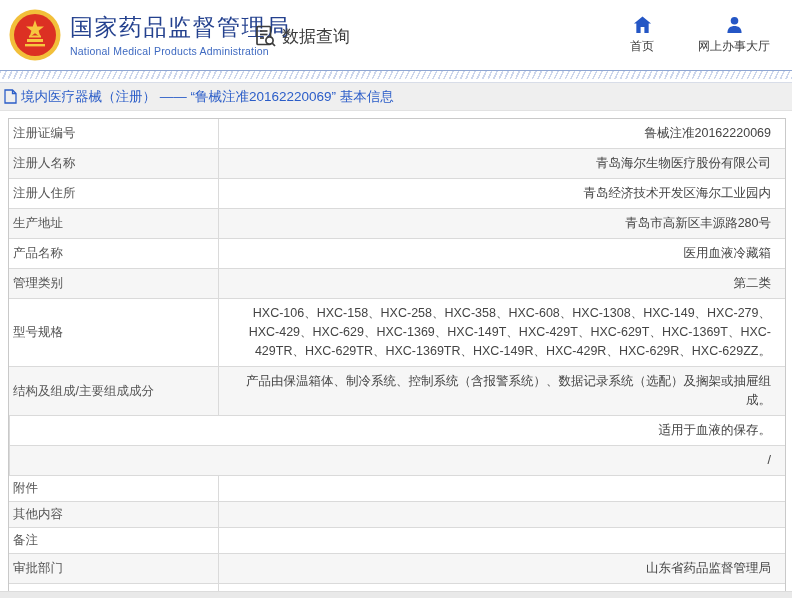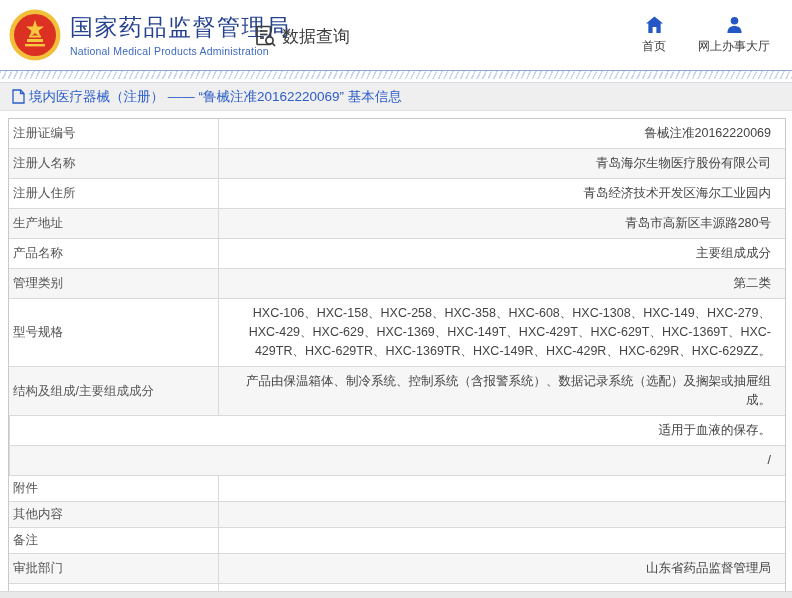--- a/index.html
+++ b/index.html
@@ -16,39 +16,39 @@
   .brand { position: absolute; left: 9px; top: 9px; display: flex; align-items: center; cursor: pointer; }
   .emblem { width: 52px; height: 52px; flex: 0 0 52px; }
   .org-block { margin-left: 9px; }
   .org-cn { color: #24418e; font-size: 23px; font-weight: normal; letter-spacing: 1.5px; line-height: 26px; }
   .org-en { color: #3f6ac1; font-size: 10.5px; margin-top: 5px; letter-spacing: 0.2px; }
 
   .dq { position: absolute; left: 254px; top: 24px; display: flex; align-items: center; cursor: pointer; }
   .dq-icon { width: 24px; height: 24px; margin-right: 4px; }
   .dq-label { font-size: 17px; color: #3c3c3c; }
 
-  .top-nav { position: absolute; top: 16px; right: 22px; display: flex; gap: 32px; }
+  .top-nav { position: absolute; top: 16px; right: 22px; display: flex; gap: 44px; }
   .nav-item { display: flex; flex-direction: column; align-items: center; cursor: pointer; }
   .nav-icon { width: 19px; height: 18px; margin-bottom: 4px; }
   .nav-label { font-size: 12px; color: #3c3c3c; white-space: nowrap; }
 
   
   .sep-line { height: 1px; background: #8fa6d2; }
   .hatch {
     height: 8px;
     background: repeating-linear-gradient(115deg, #ccd6ec 0px, #ccd6ec 1.5px, #ffffff 1.5px, #ffffff 5px);
   }
   .bc-bar {
     margin-top: 3px;
     height: 29px;
     background: #efefef;
     border-top: 1px solid #d8dde8;
     border-bottom: 1px solid #e2e2e2;
     display: flex; align-items: center;
-    padding-left: 12px;
+    padding-left: 4px;
     color: #2b5dc8;
     font-size: 13.5px;
   }
   .bc-icon { width: 13px; height: 15px; margin-right: 4px; flex: 0 0 13px; }
 
   
   .table {
     position: absolute; left: 8px; right: 6px; top: 118px;
     border: 1px solid #c9c9c9;
     background: #fff;
@@ -171,21 +171,21 @@
       </div>
       <div class="tvalue">
         <span class="inner">青岛市高新区丰源路280号</span>
       </div>
     </div>
     <div class="trow">
       <div class="tlabel">
         <span>产品名称</span>
       </div>
       <div class="tvalue">
-        <span class="inner">主要组成成分</span>
+        <span class="inner">医用血液冷藏箱</span>
       </div>
     </div>
     <div class="trow alt">
       <div class="tlabel">
         <span>管理类别</span>
       </div>
       <div class="tvalue">
         <span class="inner">第二类</span>
       </div>
     </div>

